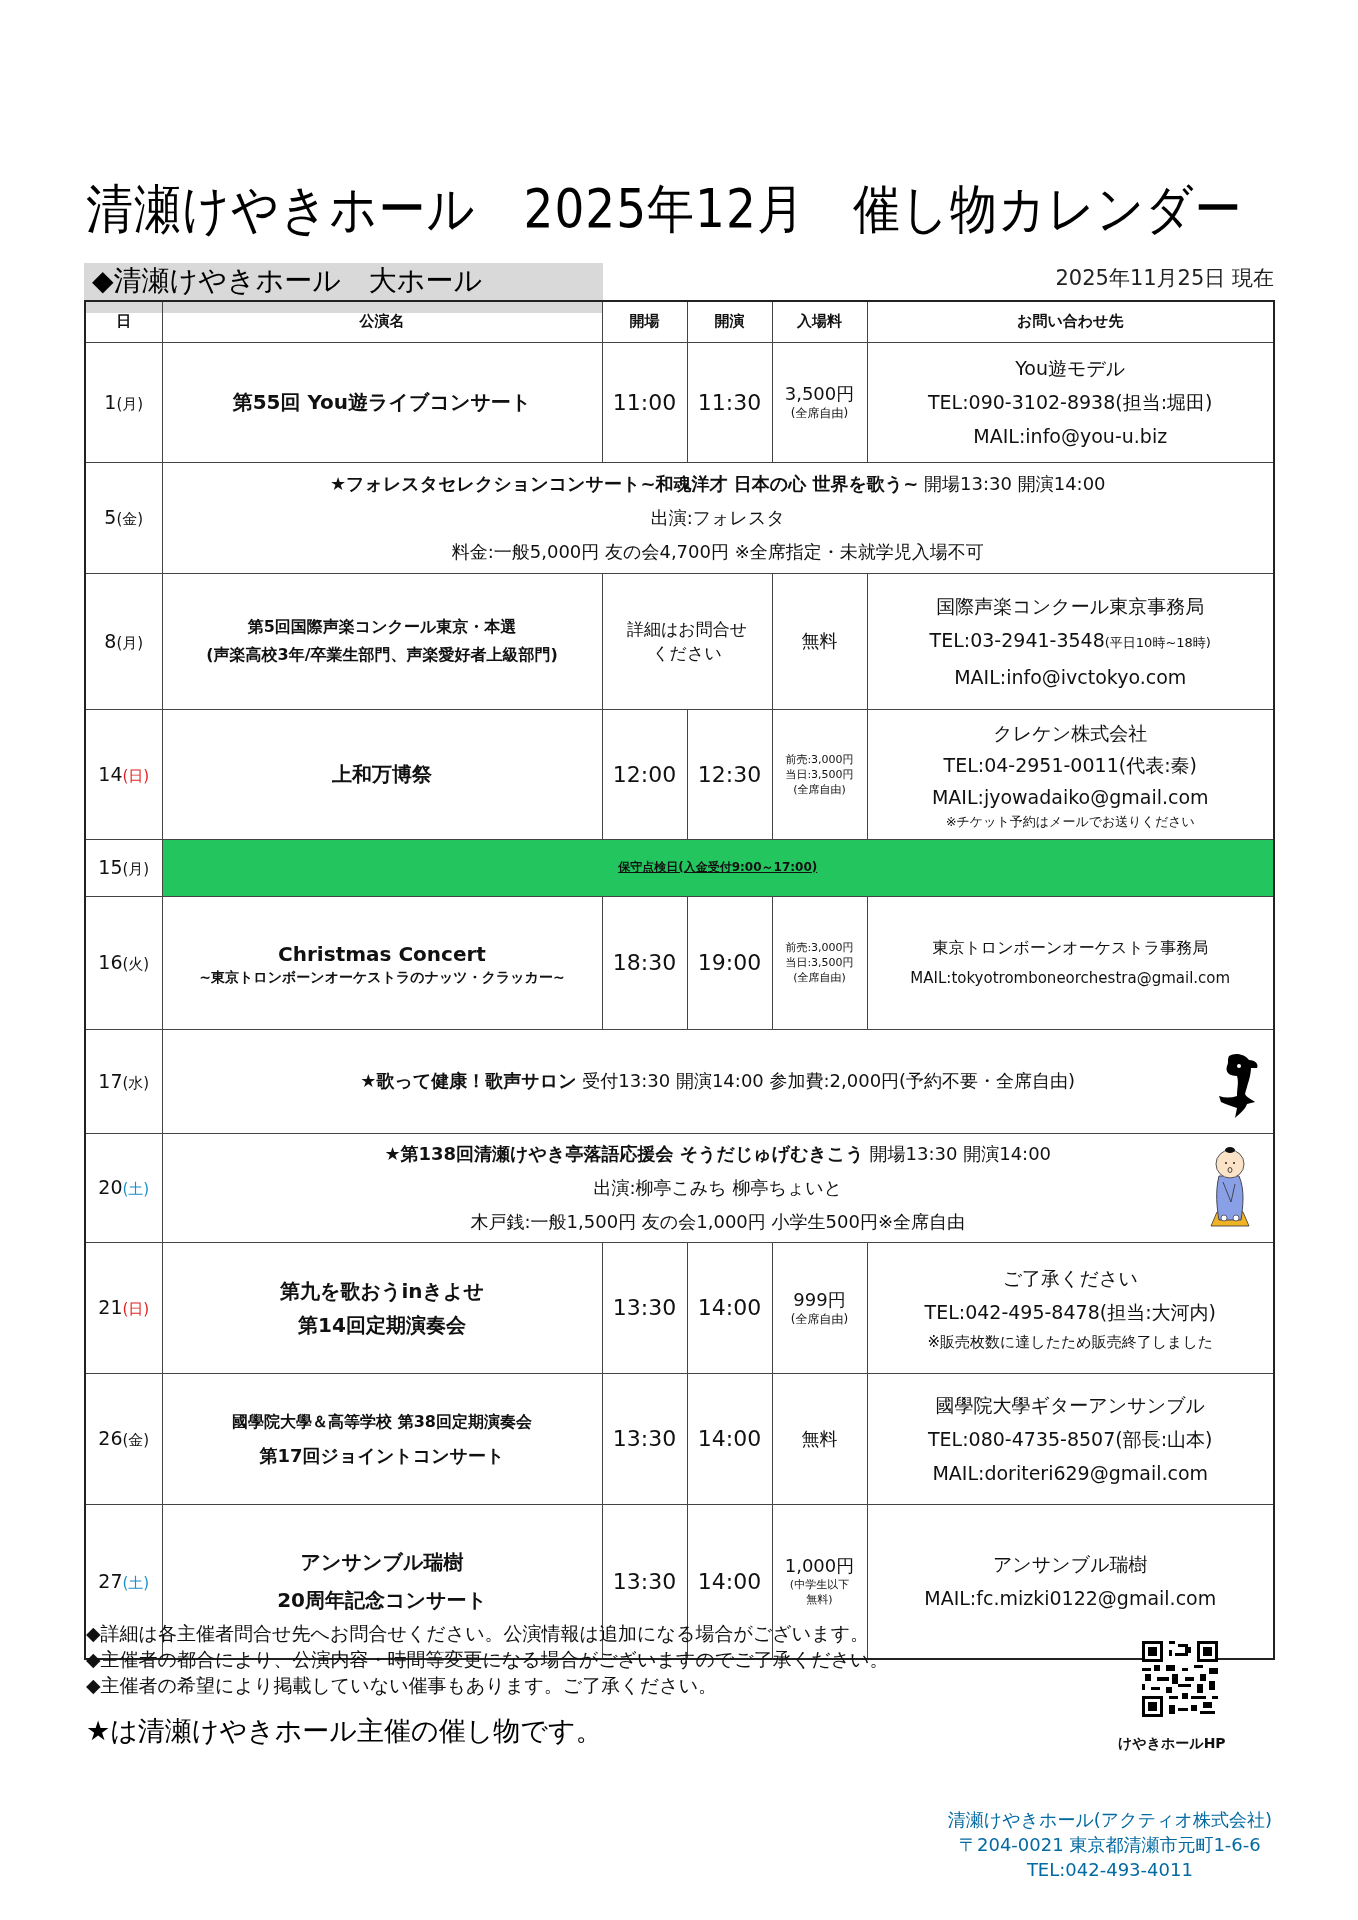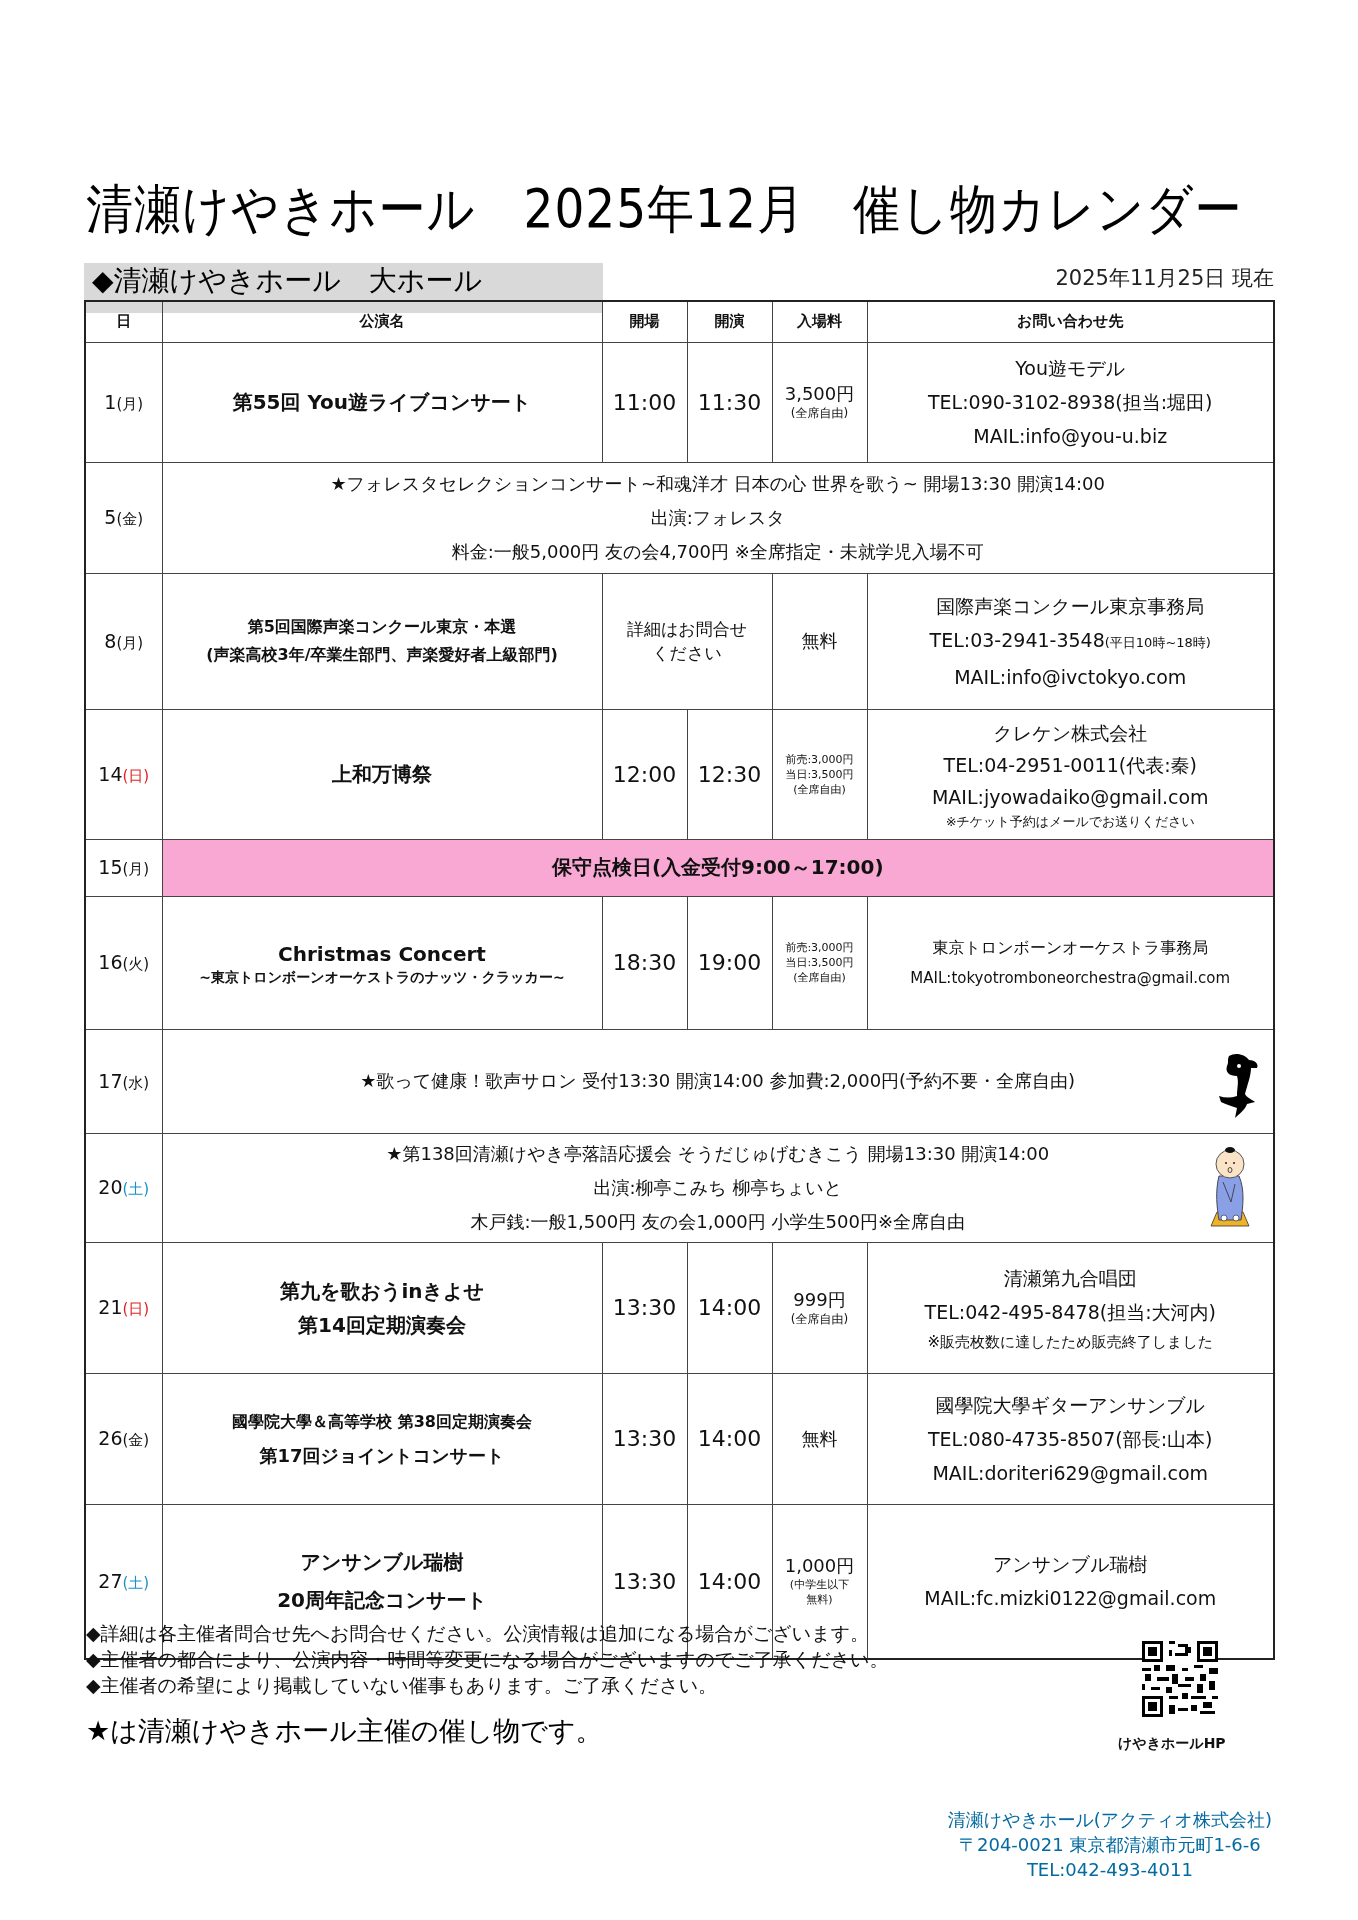--- a/index.html
+++ b/index.html
@@ -26,22 +26,22 @@
   .ev-sub { font-size: 14px; font-weight: bold; }
   .time { font-size: 22px; }
   .fee-main { font-size: 18px; line-height: 22px; }
   .fee-note { font-size: 12px; line-height: 16px; }
   .fee-tiny { font-size: 11px; line-height: 15px; }
   .contact { font-size: 19px; line-height: 34px; margin-left: 35px; }
   .contact .sm { font-size: 13px; }
   .contact .note { font-size: 13px; line-height: 18px; }
   .contact.compact { font-size: 16px; line-height: 30px; }
   .span-line { font-size: 18px; line-height: 34px; }
-  .span-line b { font-weight: normal; }
-  .maint { background: #f9a8d4; font-size: 20px; font-weight: bold; }
+  .span-line b { font-weight: bold; }
+  .maint { background: #22c55e; font-size: 12px; font-weight: bold; text-decoration: underline; }
   .detail-cell { font-size: 17px; line-height: 24px; }
 
   .span-cell { position: relative; }
   .illus { position: absolute; right: 14px; }
 
   .notes { position: absolute; left: 86px; top: 1620px; font-size: 19px; line-height: 26px; color: #111; }
   .star-note { position: absolute; left: 86px; top: 1713px; font-size: 27px; color: #000; }
 
   .qr { position: absolute; left: 1142px; top: 1641px; width: 76px; height: 76px; }
   .qr-label { position: absolute; left: 1118px; top: 1735px; font-size: 14px; font-weight: bold; white-space: nowrap; }
@@ -200,21 +200,21 @@
       <div>第九を歌おうinきよせ</div>
       <div>第14回定期演奏会</div>
     </td>
     <td class="time">13:30</td>
     <td class="time">14:00</td>
     <td>
       <div class="fee-main">999円</div>
       <div class="fee-note">(全席自由)</div>
     </td>
     <td class="contact">
-      <div>清瀬第九合唱団</div>
+      <div>ご了承ください</div>
       <div>TEL:042-495-8478(担当:大河内)</div>
       <div class="note" style="font-size:15px;line-height:26px">※販売枚数に達したため販売終了しました</div>
     </td>
   </tr>
 
   <tr style="height:131px">
     <td class="day"><span>26</span><span class="wk">(金)</span></td>
     <td class="ev-title small" style="line-height:34px">
       <div>國學院大學＆高等学校 第38回定期演奏会</div>
       <div style="font-size:18px">第17回ジョイントコンサート</div>

